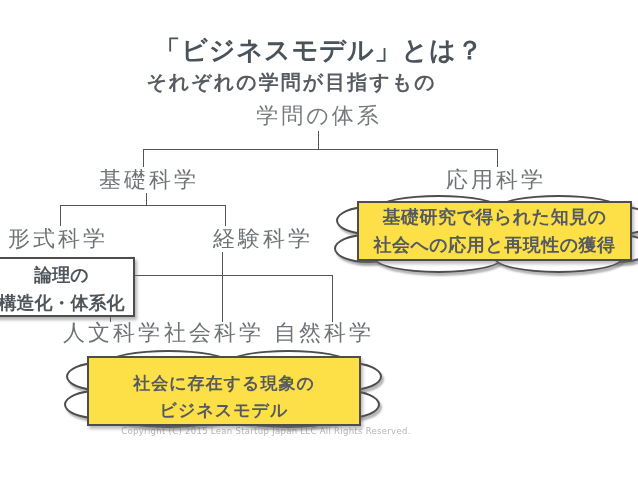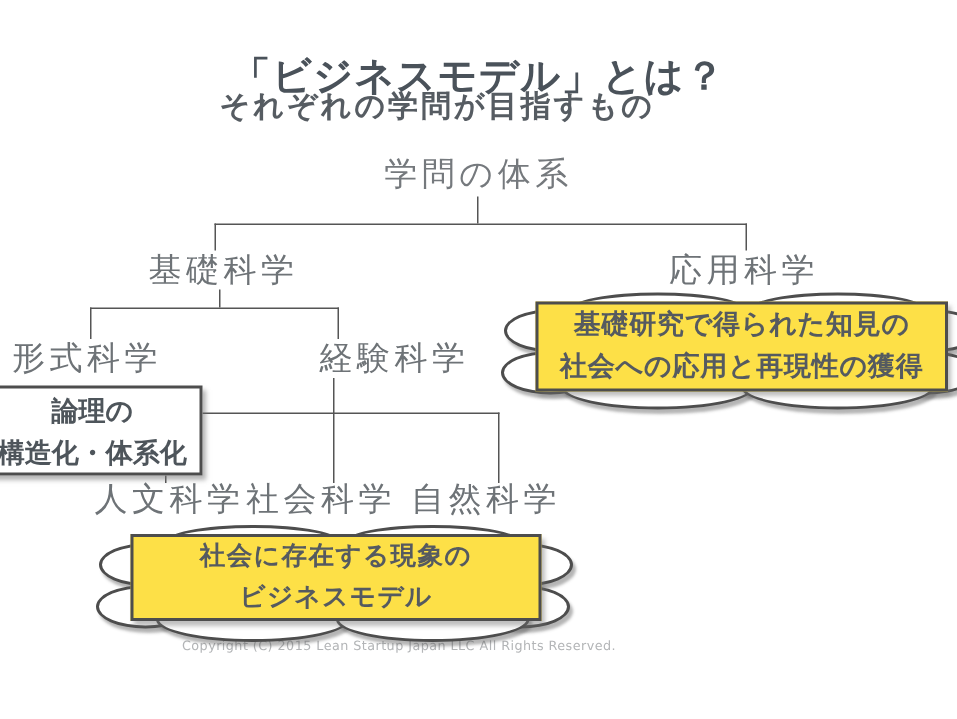--- a/index.html
+++ b/index.html
@@ -6,21 +6,21 @@
   .slide {
     position:relative; width:638px; height:479px; background:#ffffff;
     overflow:hidden; font-family:"DejaVu Serif", serif;
   }
   .title {
     position:absolute; top:33px; left:0; width:638px; text-align:center;
     font-family:Liberation Serif, serif; font-weight:bold;
     font-size:26px; color:#4a525a; letter-spacing:1px;
   }
   .subtitle {
-    position:absolute; top:57px; left:0; width:583px; text-align:center;
+    position:absolute; top:69px; left:0; width:583px; text-align:center;
     font-size:20px; font-weight:bold; color:#565c62; letter-spacing:2px;
   }
   .root-label {
     position:absolute; top:101px; left:0; width:638px; text-align:center;
     font-size:22px; color:#75797d; letter-spacing:3px;
   }
   .node {
     position:absolute; transform:translateX(-50%); white-space:nowrap;
     font-size:22px; color:#6e7377; letter-spacing:3px; z-index:2;
   }
@@ -38,21 +38,21 @@
     border-radius:50%; box-shadow:2px 3px 2px rgba(90,90,90,0.45);
   }
   .cloud-rect {
     position:absolute; background:#fde047; border:2px solid #4d4d4d;
     box-shadow:2px 3px 3px rgba(110,110,110,0.45);
     text-align:center; font-weight:bold; color:#555a60; box-sizing:content-box;
   }
   .cloud-rect.applied { left:23px; top:11px; width:271px; height:56px;
     font-size:18px; line-height:28px; letter-spacing:0.5px; }
   .cloud-rect.empirical { left:23px; top:8px; width:270px; height:56px;
-    font-size:17px; line-height:27px; letter-spacing:1px; padding-top:0; height:54px; }
+    font-size:17px; line-height:27px; letter-spacing:1px; padding-top:12px; height:54px; }
   .footer {
     position:absolute; top:426px; left:0; width:532px; text-align:center;
     font-family:"DejaVu Sans", sans-serif; font-size:8.5px;
     color:#b3b5b7; letter-spacing:0.3px;
   }
 </style>
 </head>
 <body>
 
 <div class="slide">

